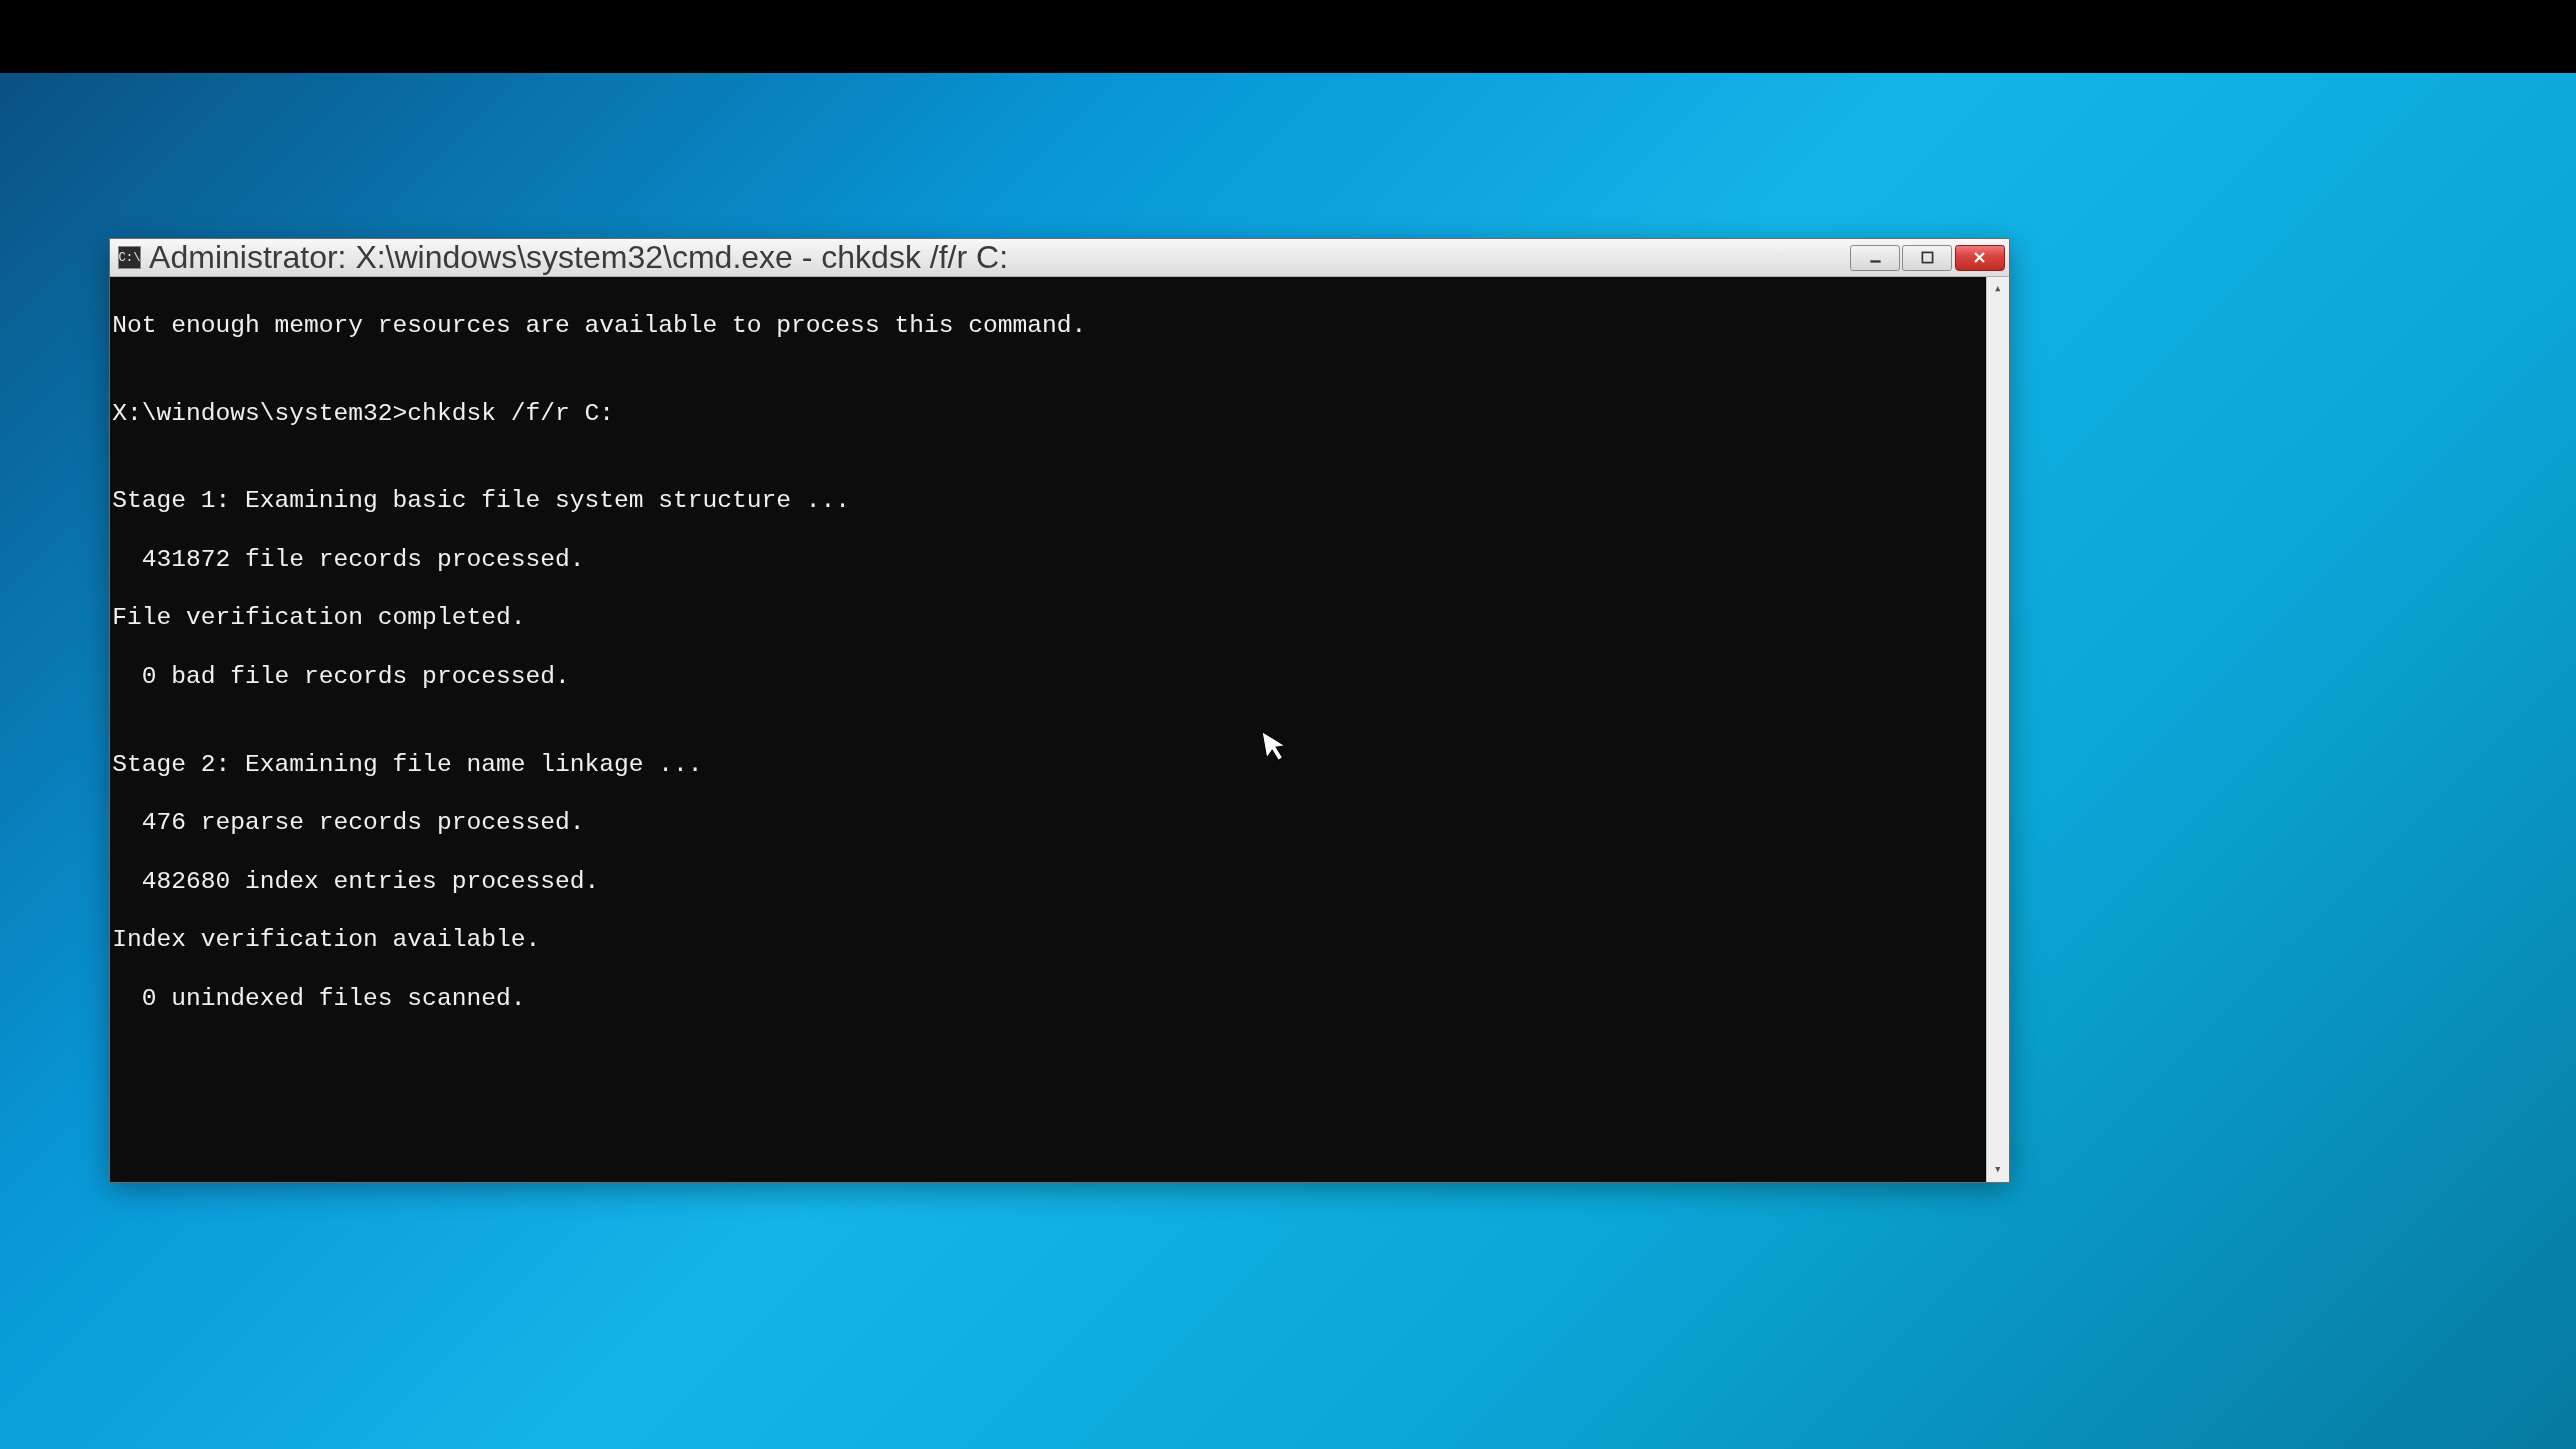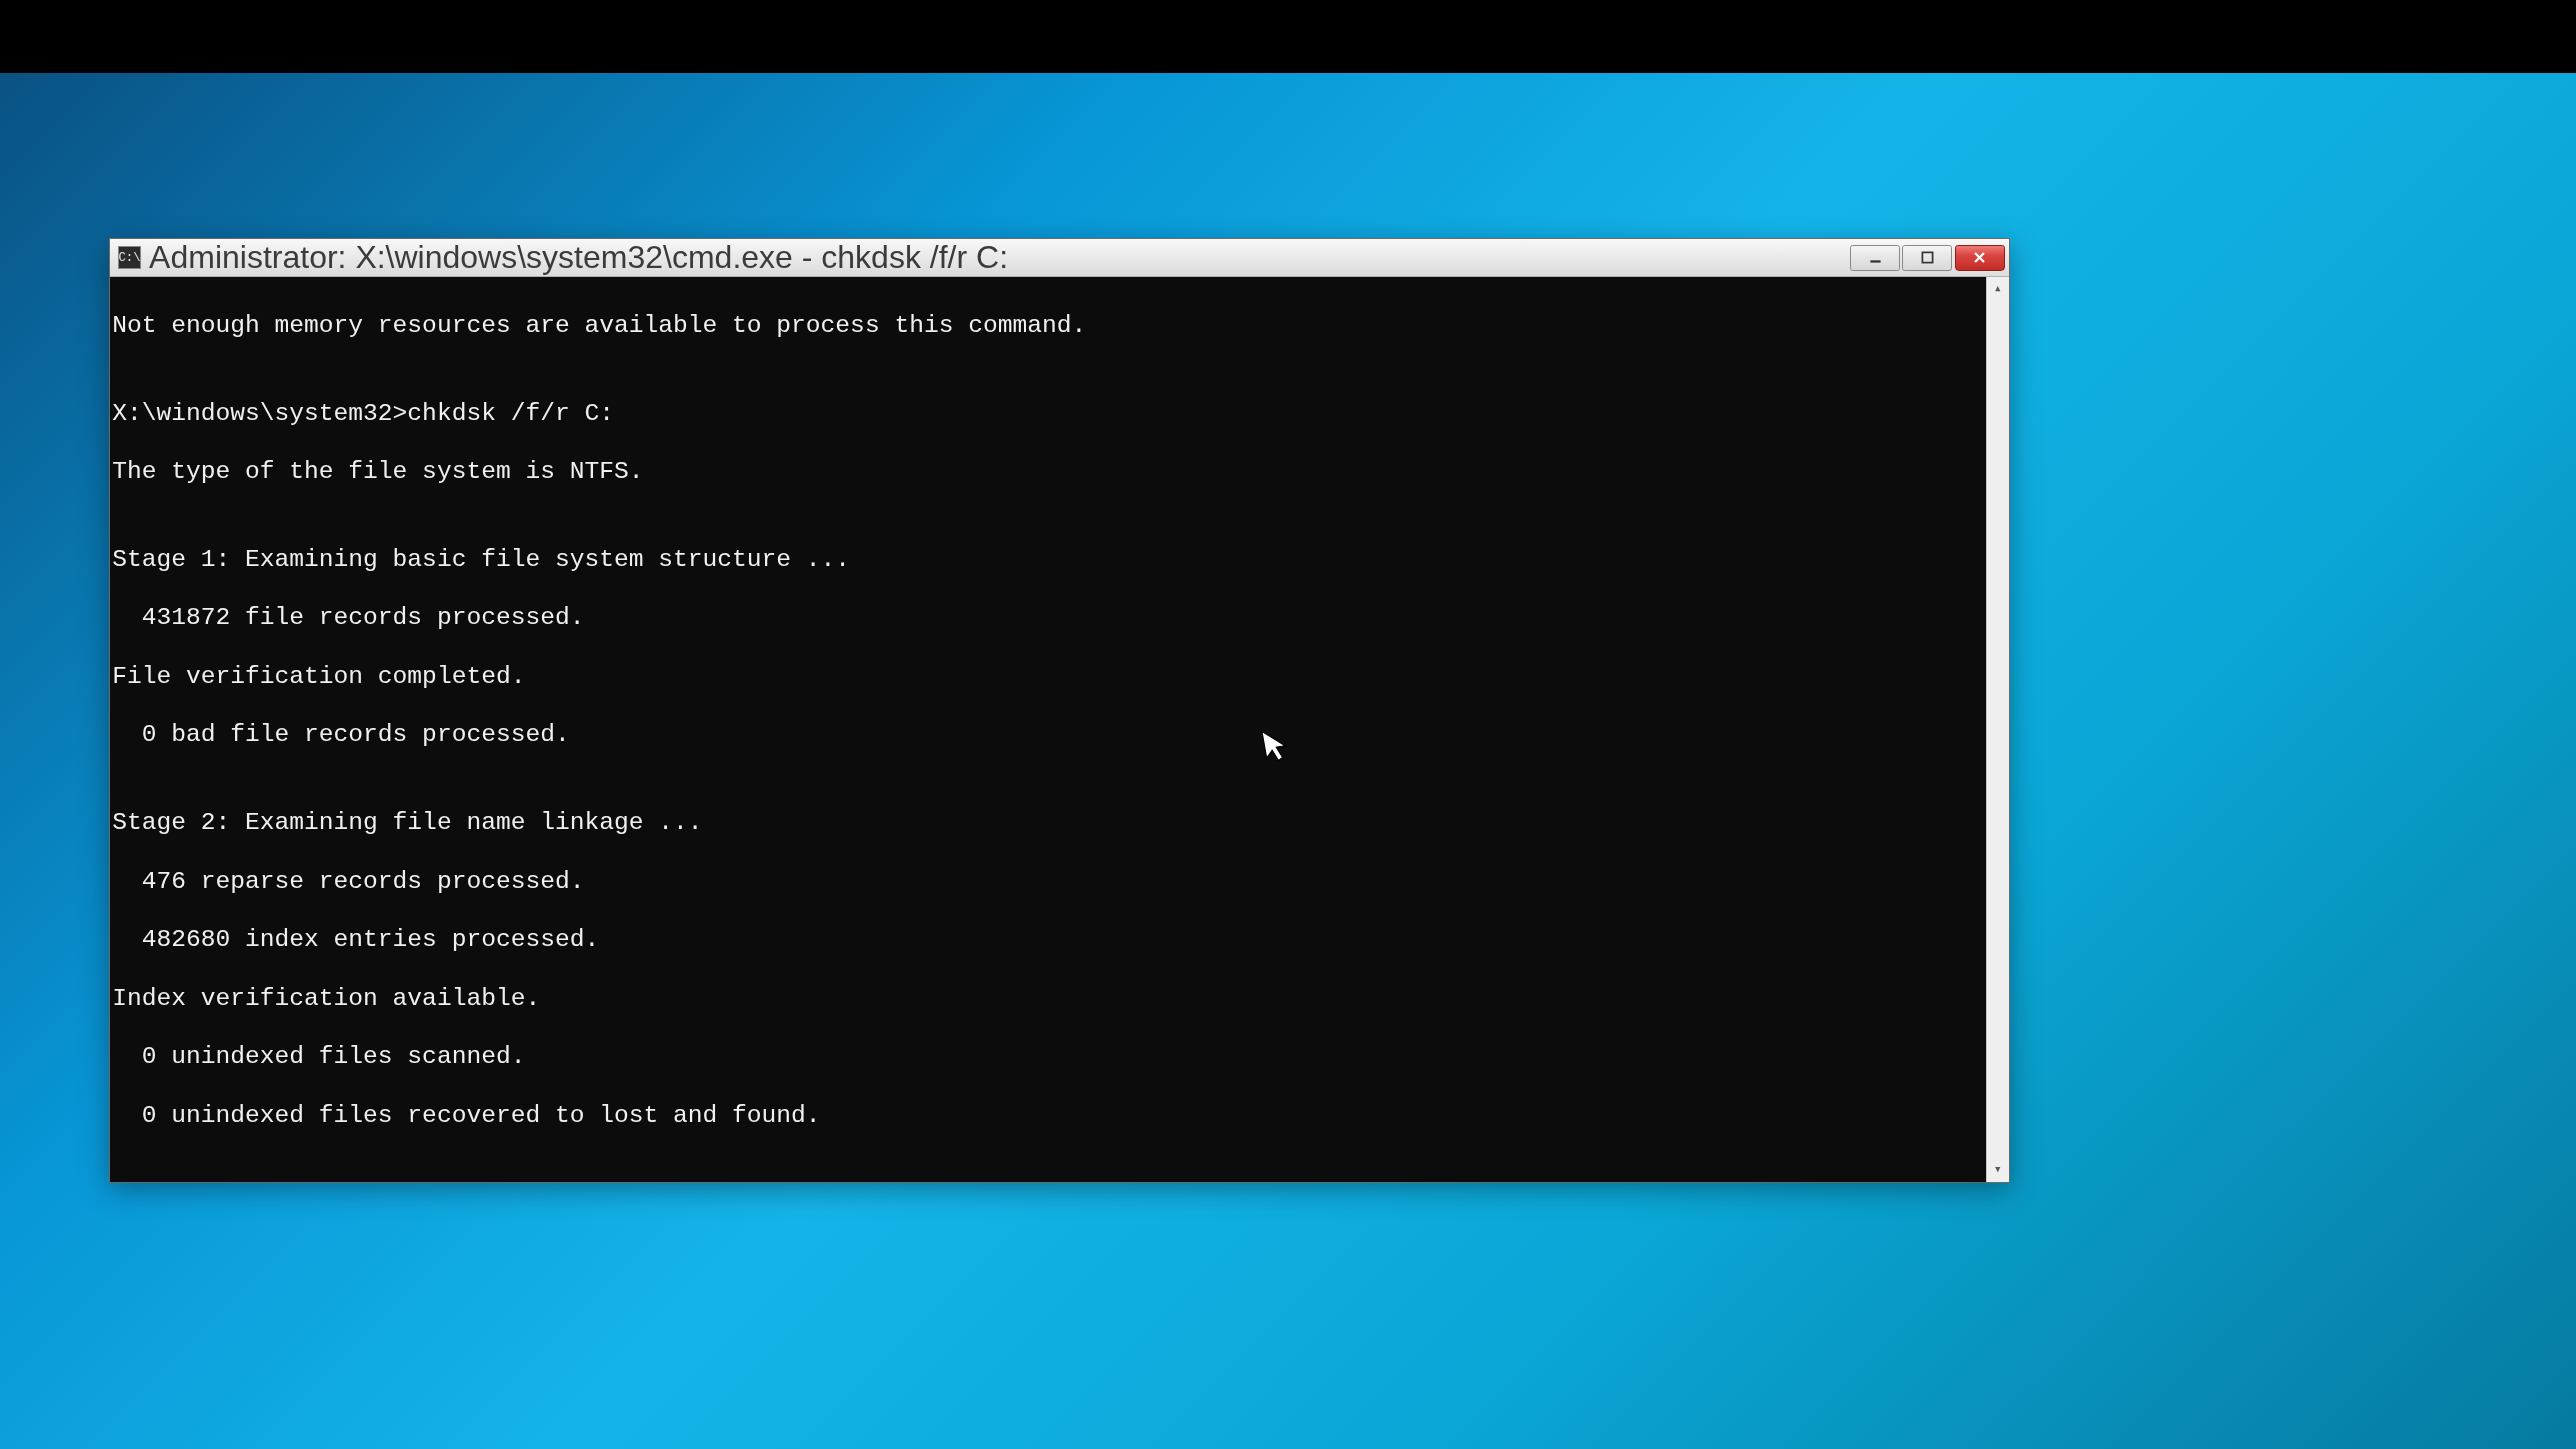--- a/index.html
+++ b/index.html
@@ -154,33 +154,31 @@
           <line x1="25" y1="9" x2="9" y2="25" stroke="#fff" stroke-width="4"></line>
         </svg>
       </div>
     </div>
   </div>
 
   <div class="console-body">
 <span class="cline">Not enough memory resources are available to process this command.</span>
 <span class="cline"></span>
 <span class="cline">X:\windows\system32&gt;chkdsk /f/r C:</span>
-<span class="cline">The type of the file system is NTFS.</span>
 <span class="cline"></span>
 <span class="cline">Stage 1: Examining basic file system structure ...</span>
 <span class="cline">  431872 file records processed.</span>
 <span class="cline">File verification completed.</span>
 <span class="cline">  0 bad file records processed.</span>
 <span class="cline"></span>
 <span class="cline">Stage 2: Examining file name linkage ...</span>
 <span class="cline">  476 reparse records processed.</span>
 <span class="cline">  482680 index entries processed.</span>
 <span class="cline">Index verification available.</span>
 <span class="cline">  0 unindexed files scanned.</span>
-<span class="cline">  0 unindexed files recovered to lost and found.</span>
 
 <span class="cline"></span>
 
 
 
 
 
 
 <span class="cline"></span>
 

